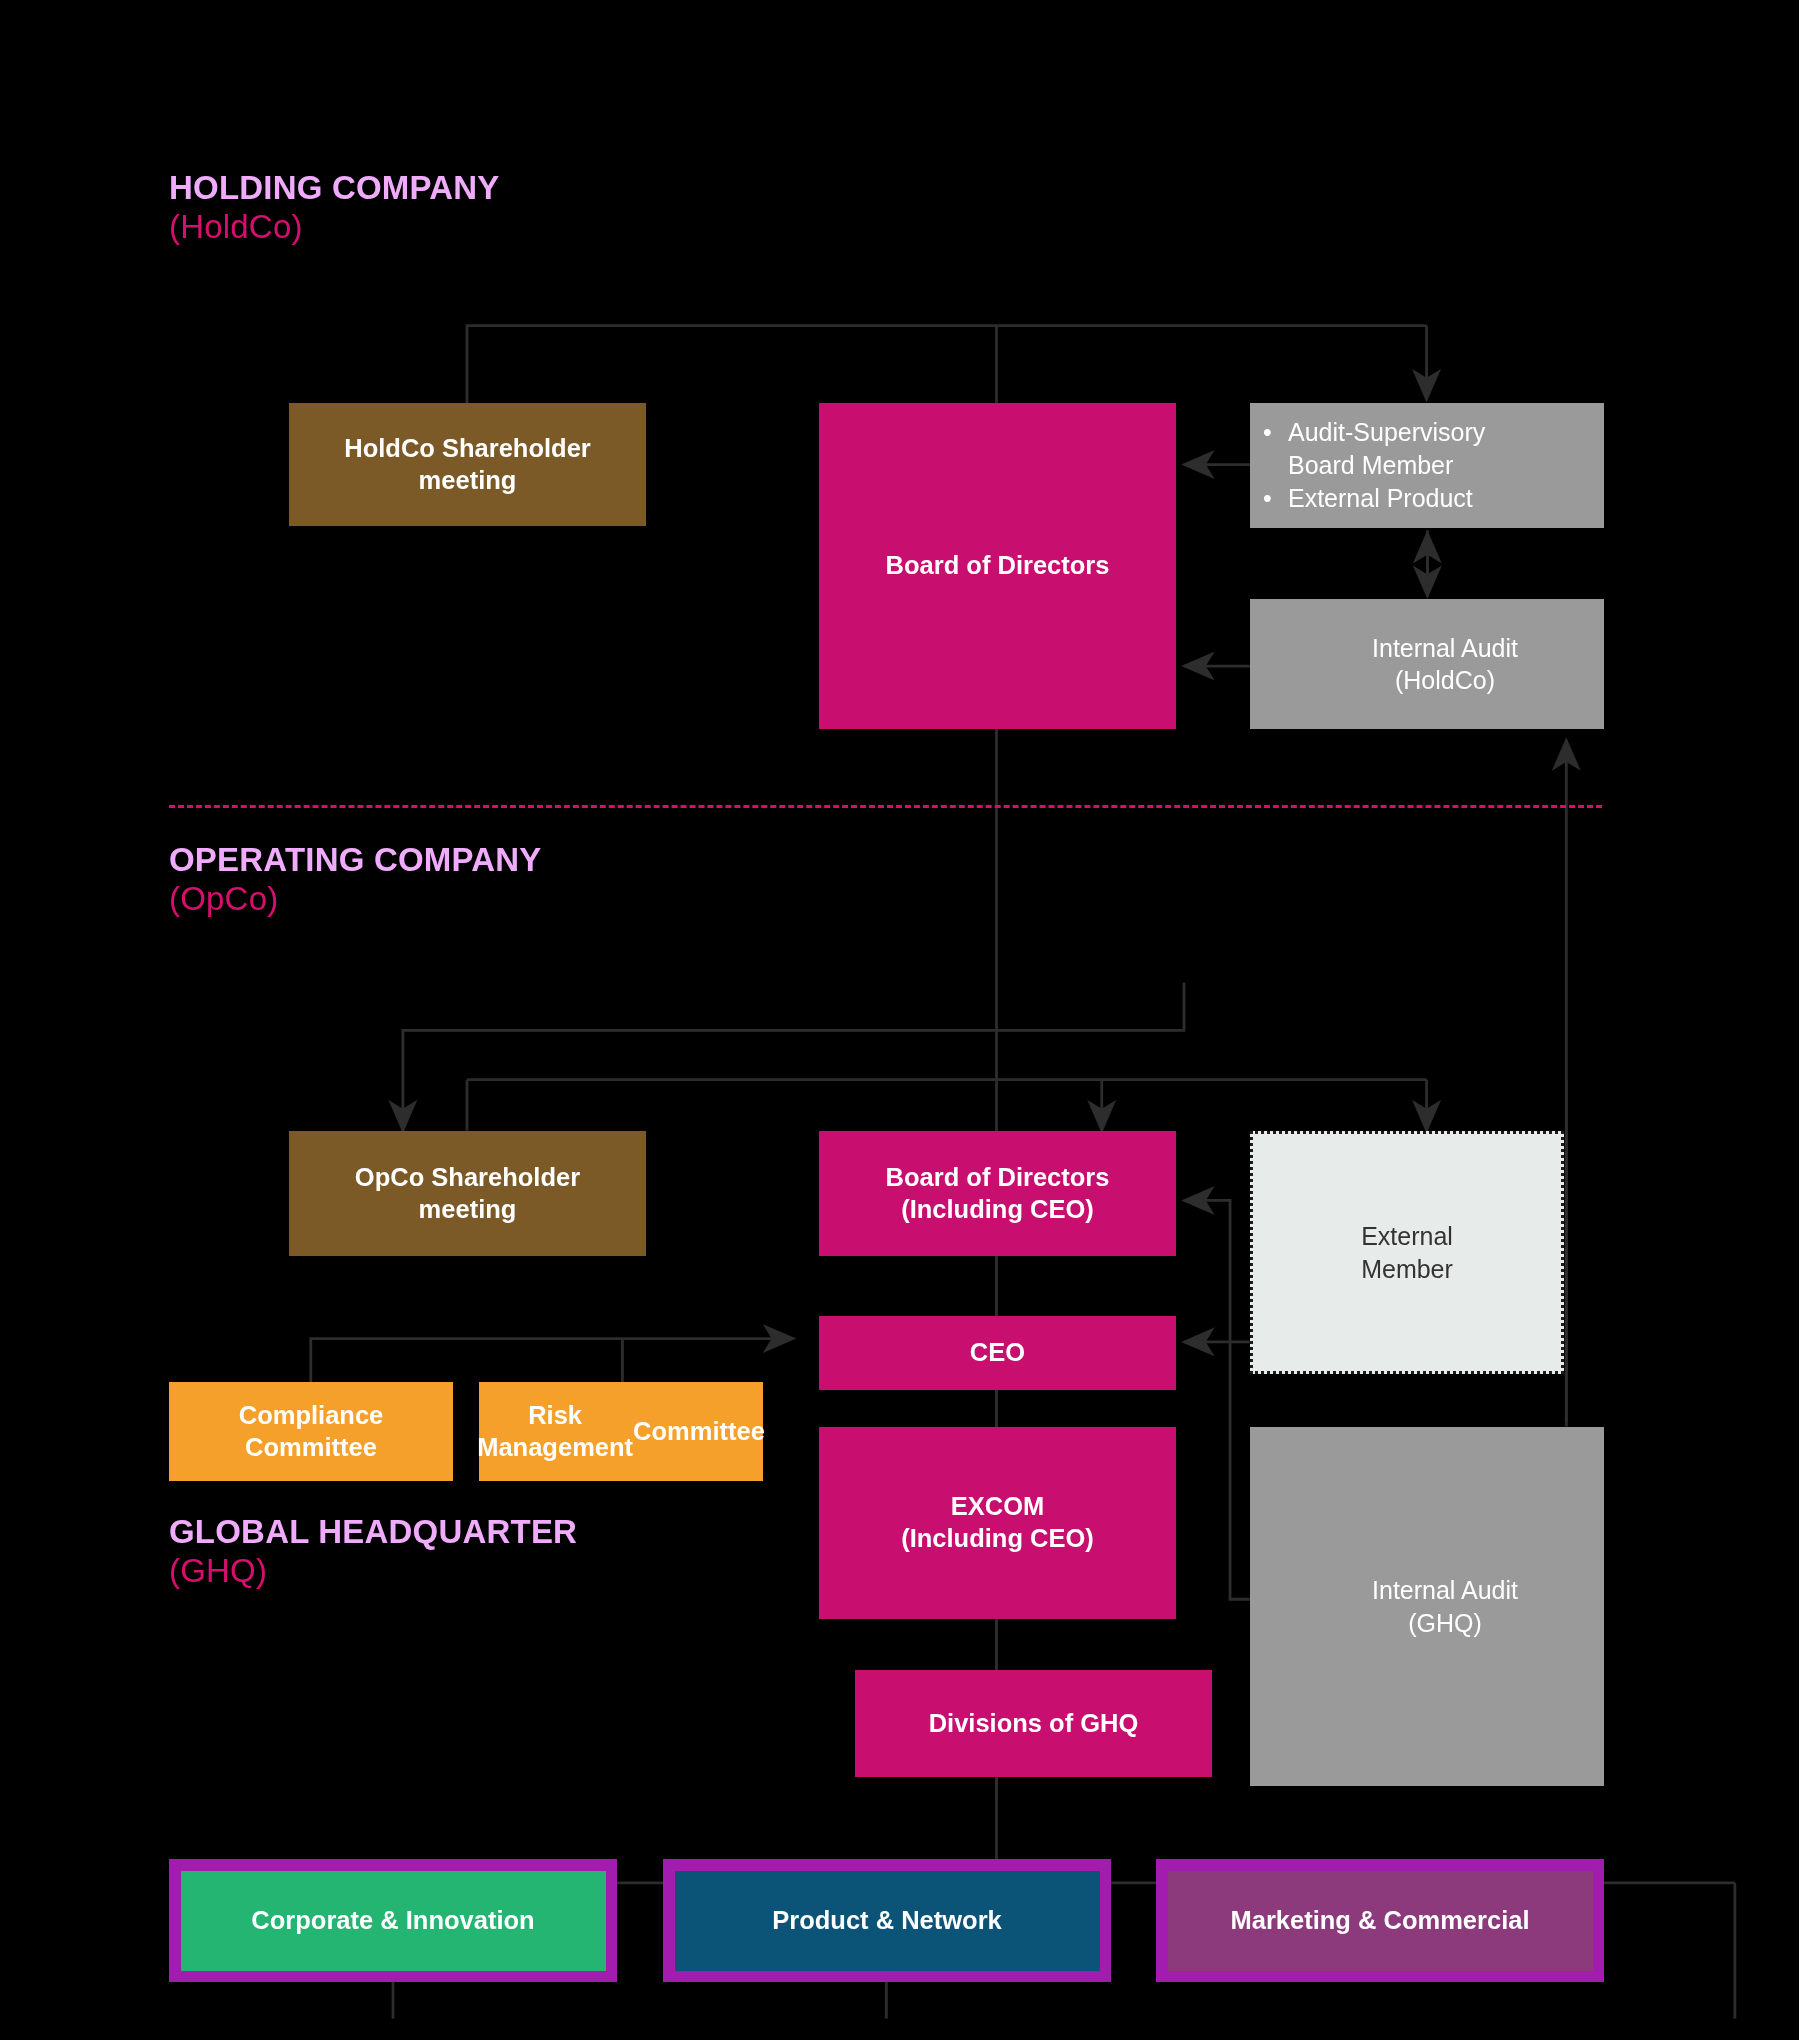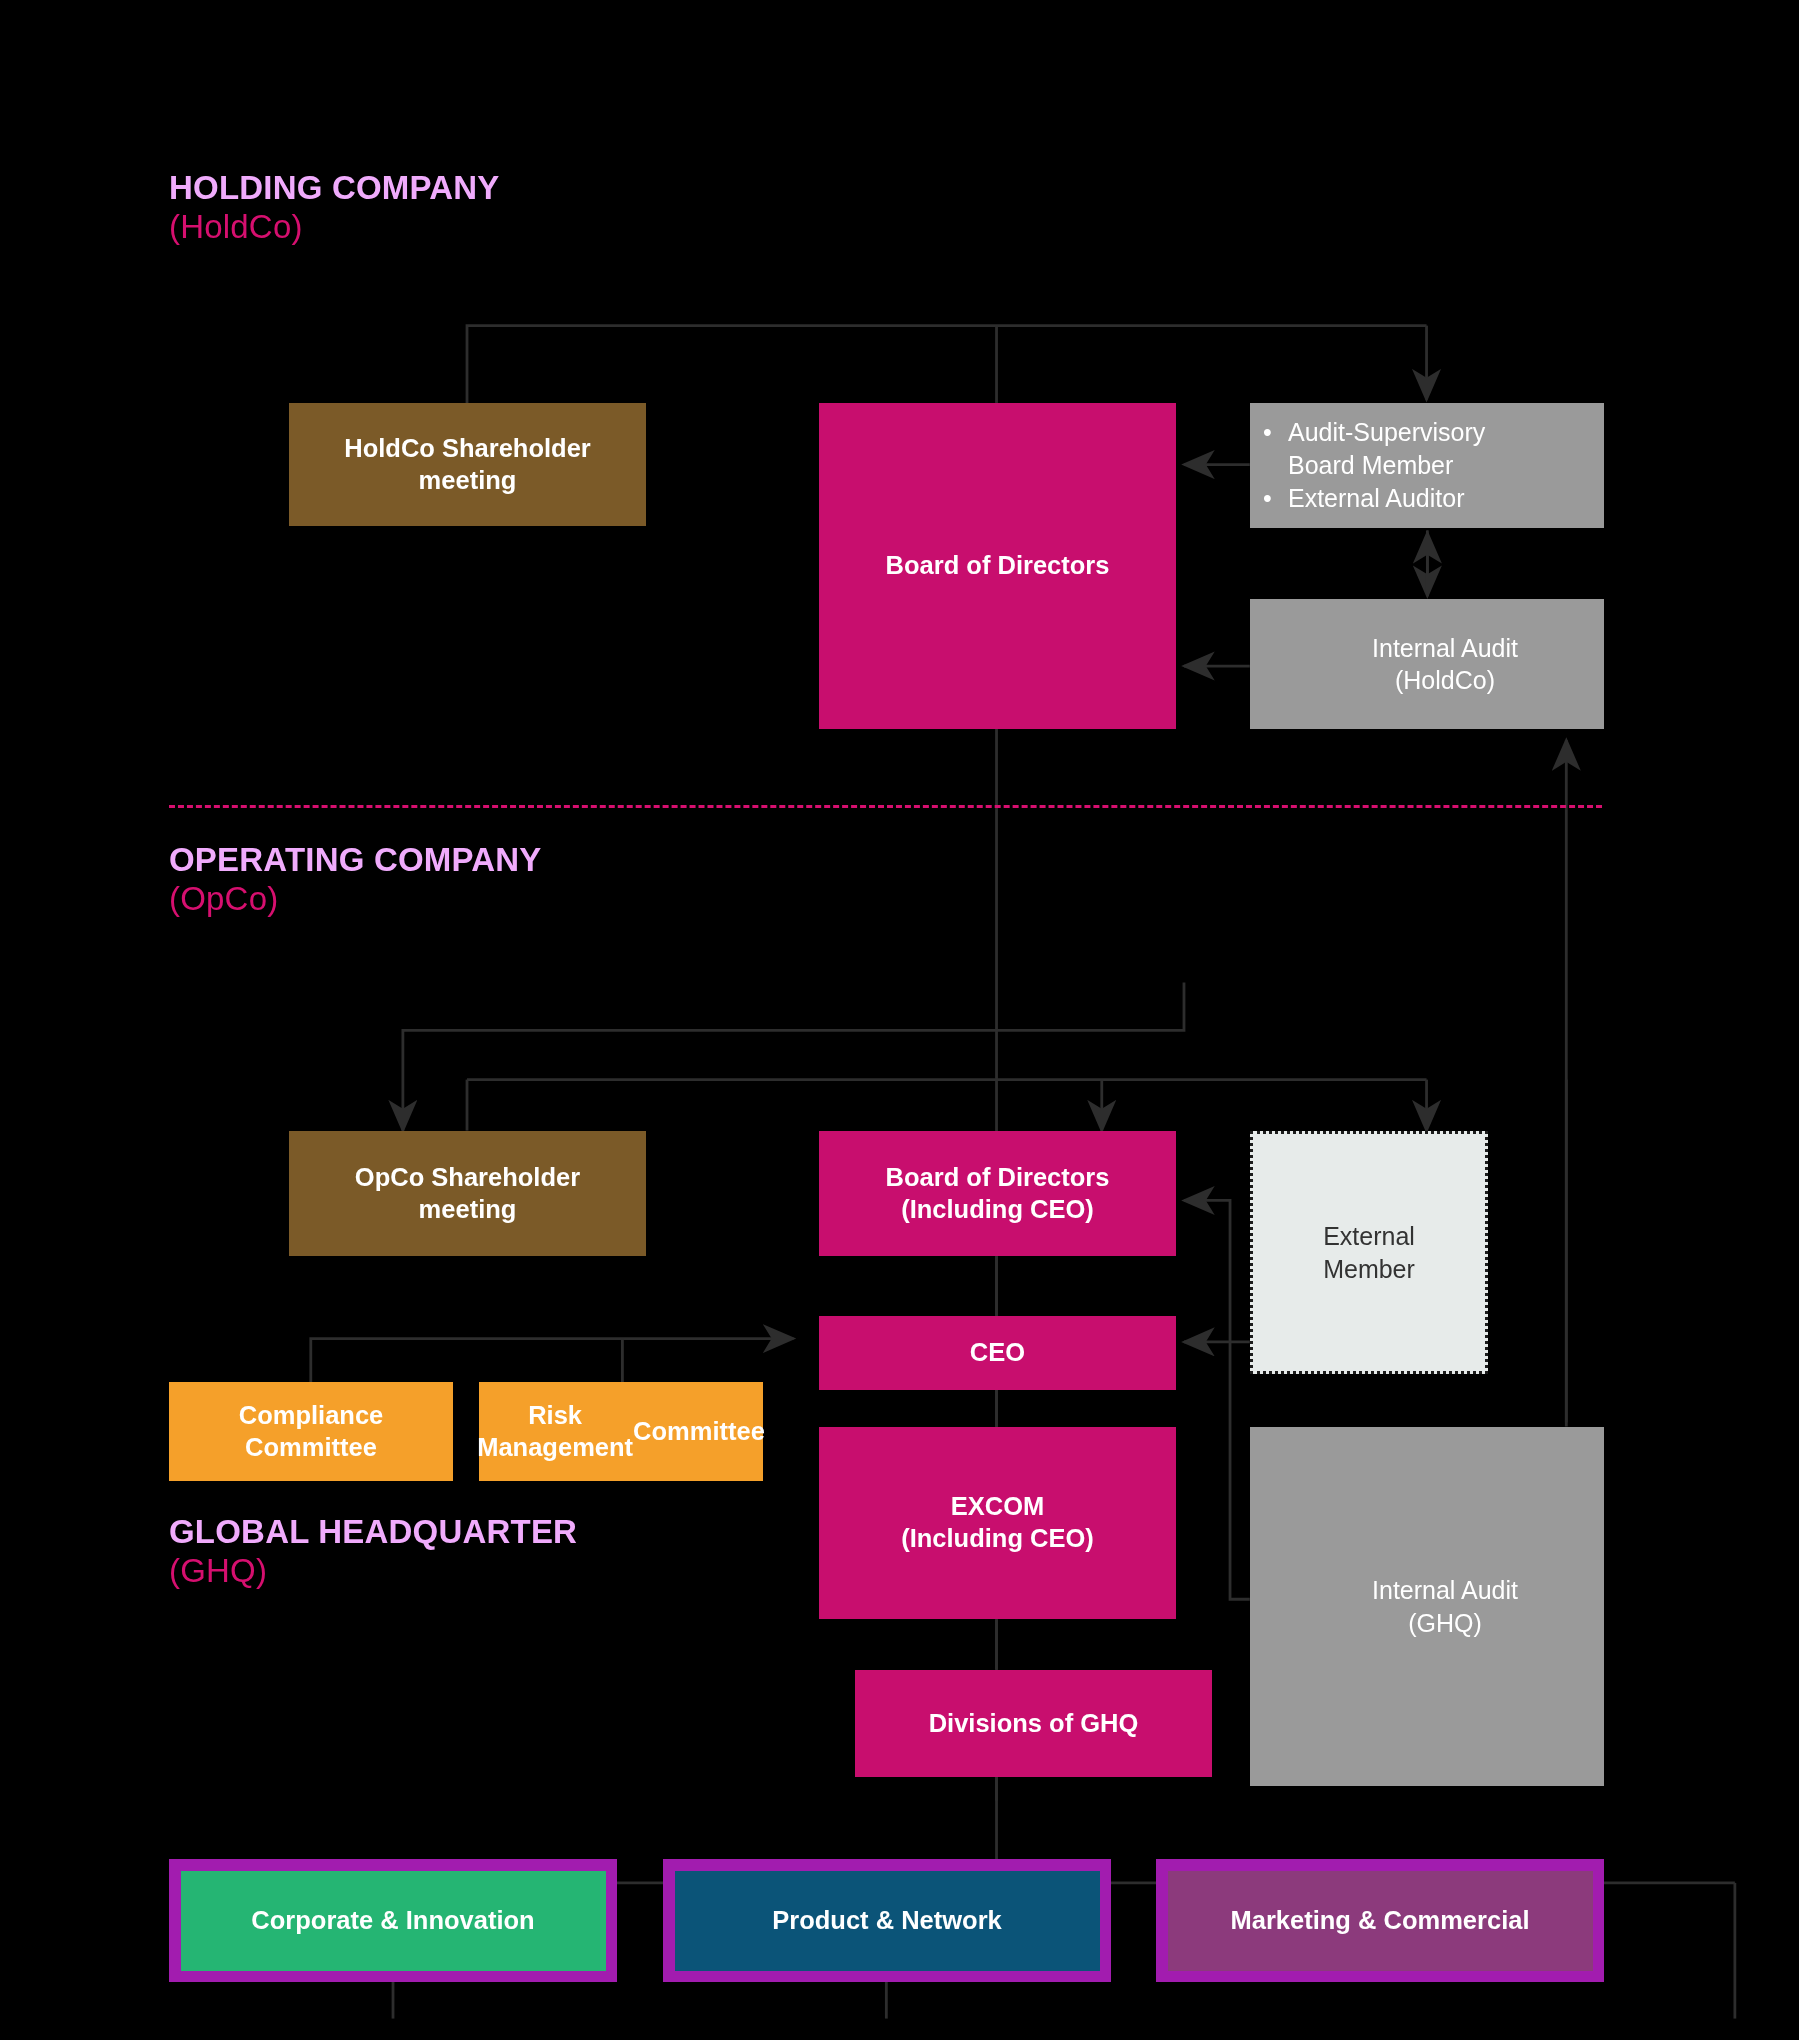--- a/index.html
+++ b/index.html
@@ -118,40 +118,40 @@
   <div class="box magenta b-bold" style="left:819px;top:403px;width:357px;height:326px;">
     <span>Board of Directors</span>
   </div>
 
   <div class="bulletbox" style="left:1250px;top:403px;width:354px;height:125px;">
     <ul>
       <li>
         <span>Audit-Supervisory</span><br>
         <span>Board Member</span>
       </li>
-      <li>External Auditor</li>
+      <li>External Product</li>
     </ul>
   </div>
 
   <div class="box gray b-reg" style="left:1250px;top:599px;width:354px;height:130px;flex-direction:column;">
     <span>Internal Audit</span>
     <span>(HoldCo)</span>
   </div>
 
   <div class="box brown b-bold" style="left:289px;top:1131px;width:357px;height:125px;flex-direction:column;">
     <span>OpCo Shareholder</span>
     <span>meeting</span>
   </div>
 
   <div class="box magenta b-bold" style="left:819px;top:1131px;width:357px;height:125px;flex-direction:column;">
     <span>Board of Directors</span>
     <span>(Including CEO)</span>
   </div>
 
-  <div class="box extaud b-reg" style="left:1250px;top:1131px;width:238px;height:243px;flex-direction:column;">
+  <div class="box extaud b-reg" style="left:1250px;top:1131px;width:314px;height:243px;flex-direction:column;">
     <span>External</span>
     <span>Member</span>
   </div>
 
   <div class="box magenta b-bold" style="left:819px;top:1316px;width:357px;height:74px;">
     <span>CEO</span>
   </div>
 
   <div class="box orange b-bold" style="left:169px;top:1382px;width:284px;height:99px;flex-direction:column;">
     <span>Compliance</span>

